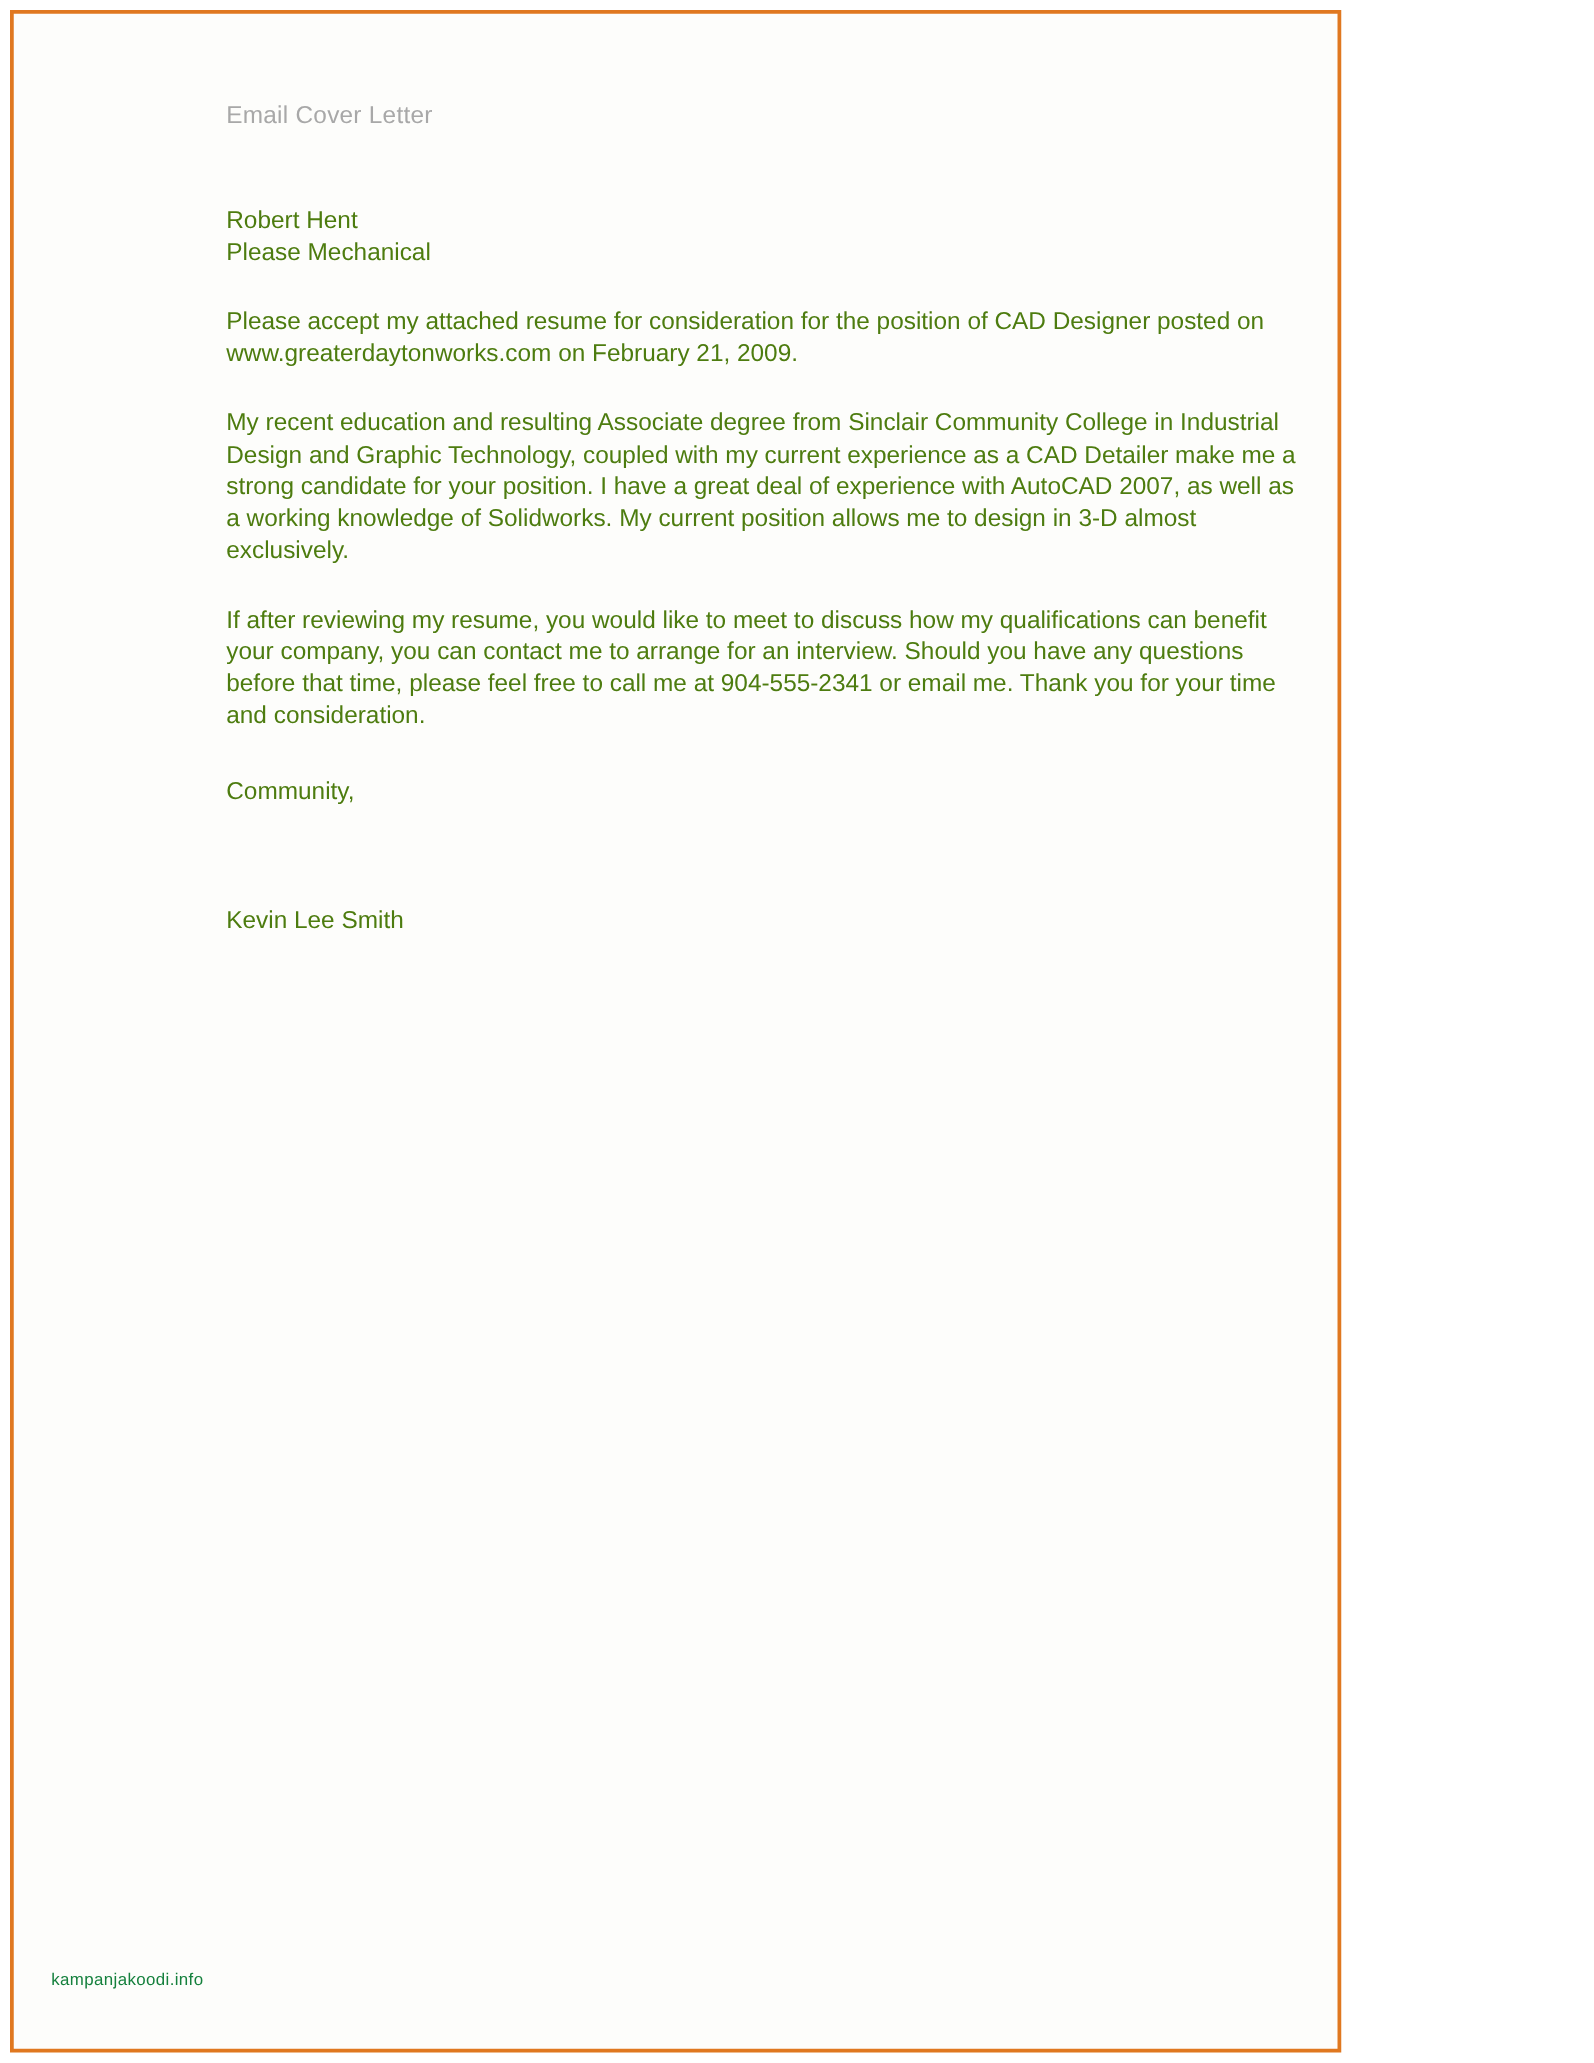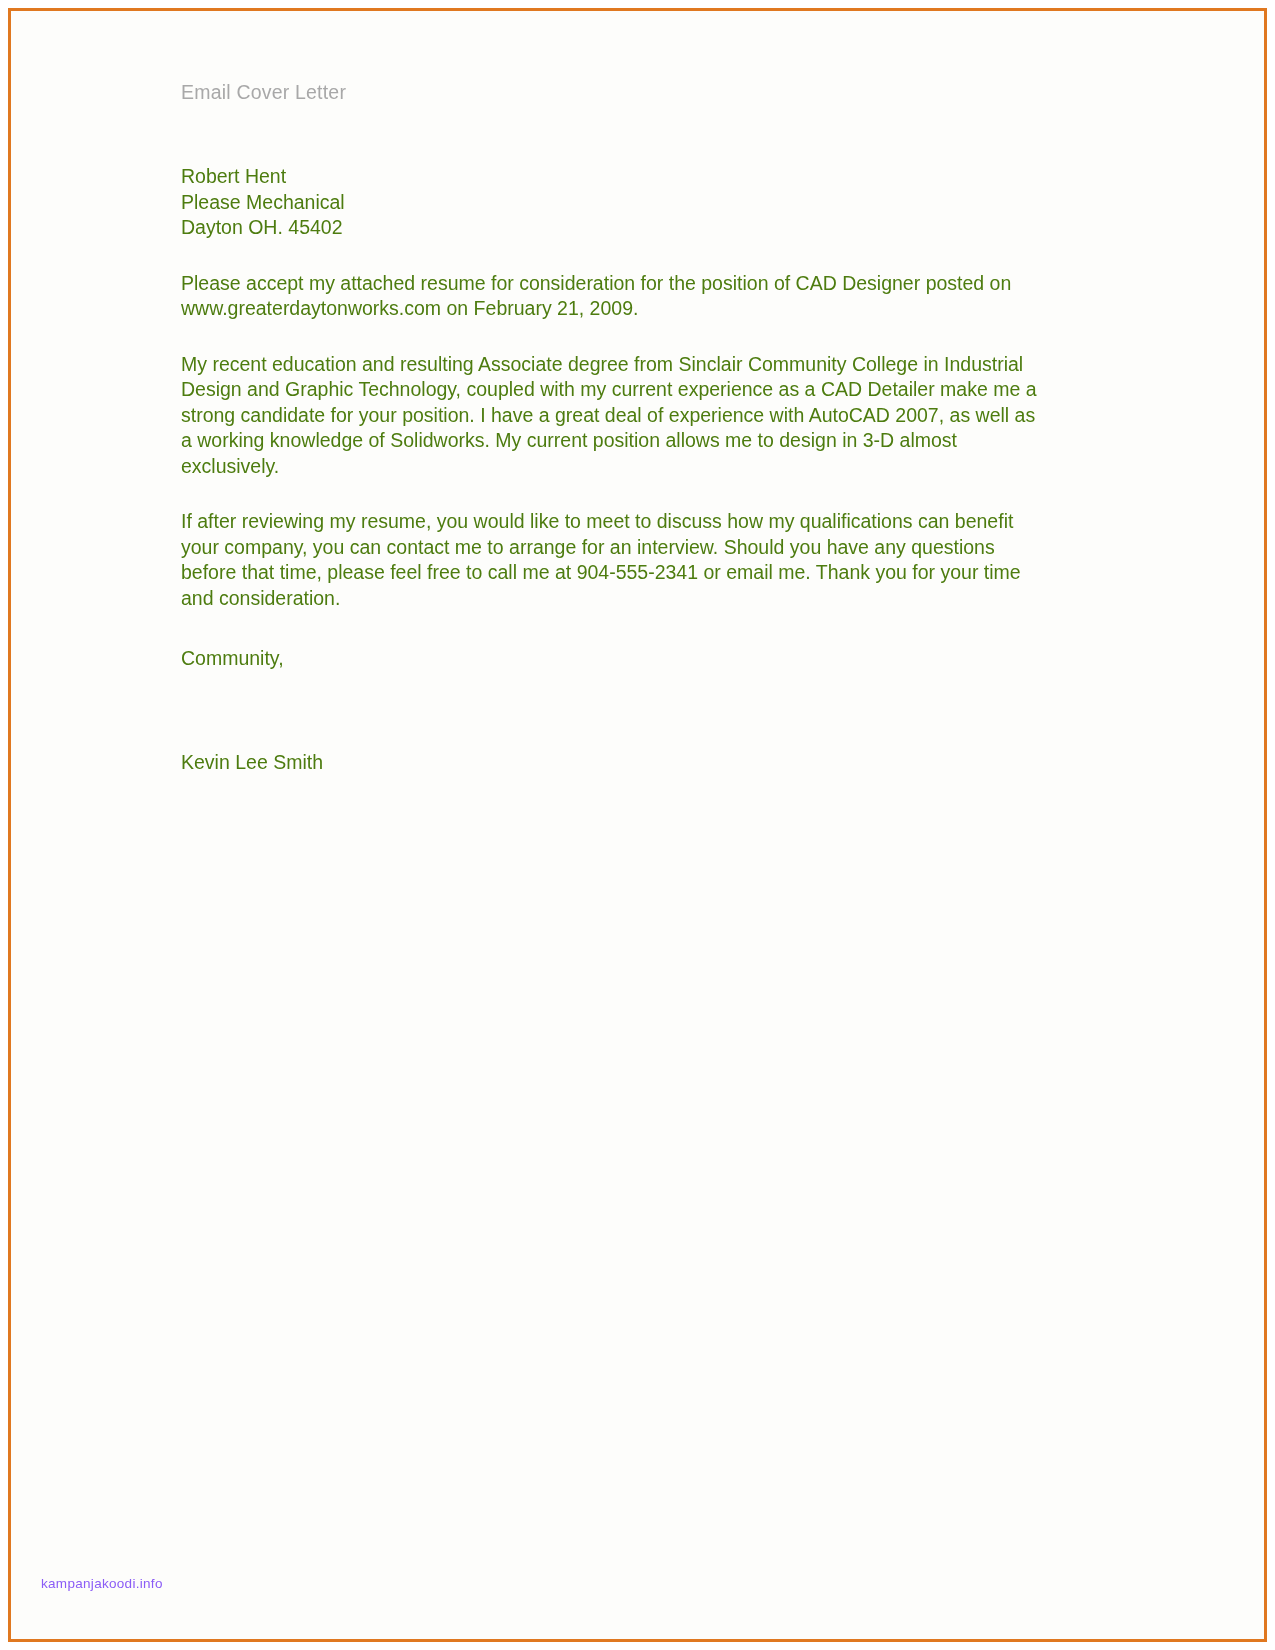--- a/index.html
+++ b/index.html
@@ -11,21 +11,21 @@
     width: 1275px;
     height: 1650px;
     font-family: "Liberation Sans", sans-serif;
     position: relative;
     overflow: hidden;
   }
   .page-frame {
     position: absolute;
     left: 8px;
     top: 8px;
-    width: 1259px;
+    width: 1065px;
     height: 1634px;
     border: 3px solid #e07820;
     box-sizing: border-box;
     background: #fdfdfb;
   }
   .letter {
     position: absolute;
     left: 170px;
     top: 60px;
     width: 900px;
@@ -60,39 +60,38 @@
     margin-top: 35px;
   }
   .signature {
     margin-top: 78px;
   }
   .watermark {
     position: absolute;
     left: 30px;
     bottom: 48px;
     font-size: 13.5px;
-    color: #8b5cf6;
+    color: #15803d;
     letter-spacing: 0.3px;
     font-family: "Liberation Sans", sans-serif;
     text-align: center;
   }
 </style>
 </head>
 <body>
 
 <div class="page-frame">
 
   <div class="letter">
 
     <div class="doc-title">Email Cover Letter</div>
 
     <div class="block sender-block">
       <span class="sender-line">Robert Hent</span>
       <span class="sender-line">Please Mechanical</span>
-      <span class="sender-line">Dayton OH. 45402</span>
     </div>
 
 
     <div class="block para">Please accept my attached resume for consideration for the position of CAD Designer posted on www.greaterdaytonworks.com on February 21, 2009.</div>
     <div class="block para">My recent education and resulting Associate degree from Sinclair Community College in Industrial Design and Graphic Technology, coupled with my current experience as a CAD Detailer make me a strong candidate for your position. I have a great deal of experience with AutoCAD 2007, as well as a working knowledge of Solidworks. My current position allows me to design in 3-D almost exclusively.</div>
     <div class="block para">If after reviewing my resume, you would like to meet to discuss how my qualifications can benefit your company, you can contact me to arrange for an interview. Should you have any questions before that time, please feel free to call me at 904-555-2341 or email me. Thank you for your time and consideration.</div>
 
     <div class="block closing">Community,</div>
 
     <div class="block signature">Kevin Lee Smith</div>

